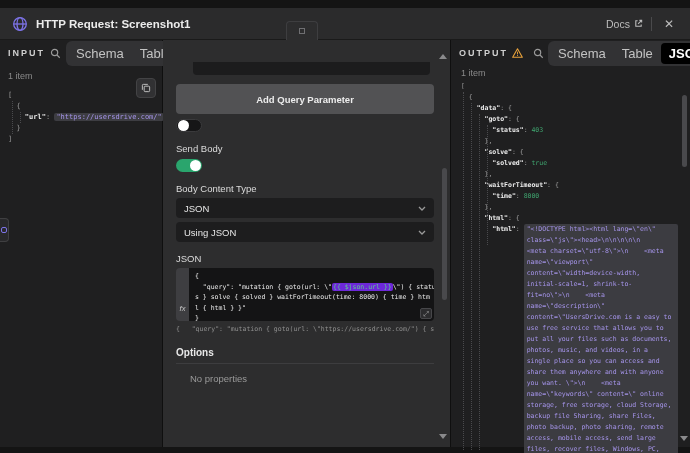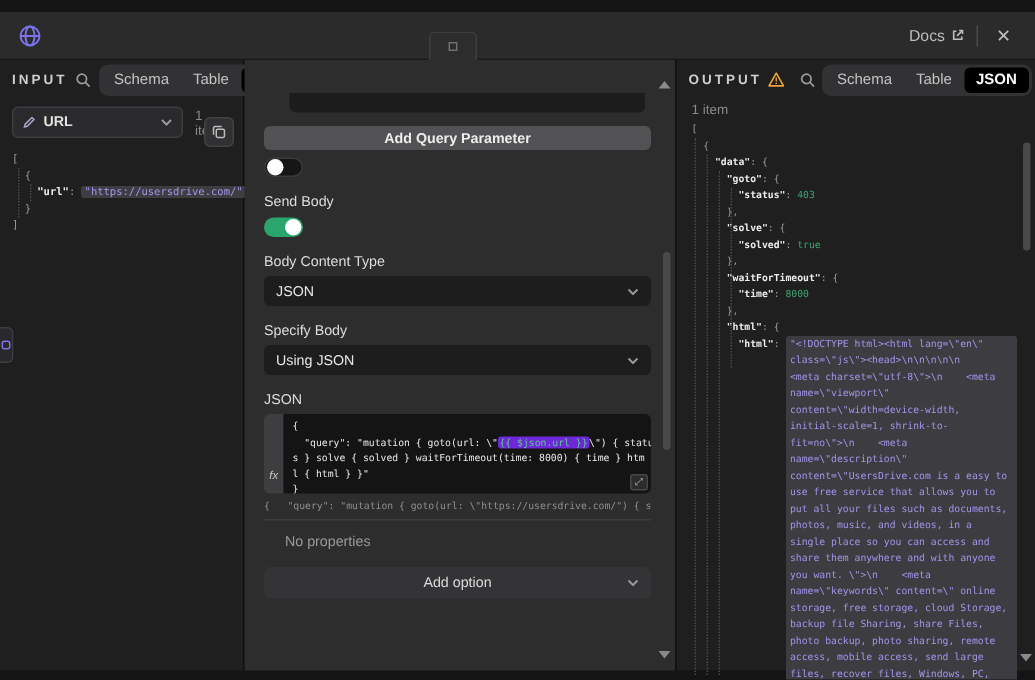--- a/index.html
+++ b/index.html
@@ -24,21 +24,21 @@
   
   .main { position:absolute; left:0; top:40px; width:690px; height:407px; display:flex; }
   .panel-input  { width:163px; background:#1f1f20; border-right:1px solid #0f0f0f; position:relative; }
   .panel-params { width:287px; background:#2d2d2e; position:relative; }
   .panel-output { width:240px; background:#1f1f20; border-left:1px solid #0f0f0f; position:relative; }
 
   
   .io-header { display:flex; align-items:center; gap:5px; height:26px; padding:0 6px 0 8px; }
   .io-label { font-size:9px; font-weight:bold; letter-spacing:2px; color:#cfcfcf; }
   .pill { margin-left:auto; display:flex; background:#323234; border-radius:6px; padding:2px; }
-  .pill .tab { font-size:10px; color:#c3c3c3; padding:3px 8px; border-radius:4px; cursor:pointer; white-space:nowrap; }
+  .pill .tab { font-size:13px; color:#c3c3c3; padding:3px 8px; border-radius:4px; cursor:pointer; white-space:nowrap; }
   .pill .tab.active { background:#000; color:#fff; font-weight:bold; }
   .icon-btn { width:22px; height:18px; background:#39393b; border:1px solid #4a4a4c; border-radius:4px;
               display:flex; align-items:center; justify-content:center; cursor:pointer; }
 
   
   .sel-row { display:flex; align-items:center; padding:5px 8px 4px; gap:8px; }
   .node-select { width:116px; height:21px; background:#2a2a2c; border:1px solid #3d3d3f; border-radius:4px;
                  display:flex; align-items:center; gap:5px; padding:0 6px; cursor:pointer; }
   .node-select .lbl { font-size:9.5px; font-weight:bold; color:#e2e2e2; }
   .count { font-size:9px; color:#8a8a8a; }
@@ -65,21 +65,21 @@
                 border-bottom:1px solid #404042; position:relative; }
   .ptab { font-size:10px; padding-bottom:5px; position:relative; cursor:pointer; color:#c7c7c7; }
   .ptab.active { color:#ff6d5a; font-weight:bold; }
   .ptab.active::after { content:""; position:absolute; left:0; right:0; bottom:-1px; height:2px; background:#ff6d5a; }
   .exec-btn { position:absolute; right:8px; top:2px; height:18px; background:#f4502e; border-radius:4px;
               display:flex; align-items:center; gap:4px; padding:0 9px; font-size:9.5px; font-weight:bold;
               color:#fff; cursor:pointer; }
 
   .param-body { position:absolute; top:22px; bottom:0; left:0; right:0; overflow:hidden; padding:0 16px 0 13px; }
   .cut-field { margin-left:17px; width:237px; height:13px; background:#1c1c1d; border-radius:0 0 4px 4px; }
-  .big-btn { margin-top:9px; height:16px; background:#525254; border-radius:4px; display:flex;
+  .big-btn { margin-top:9px; height:30px; background:#525254; border-radius:4px; display:flex;
              align-items:center; justify-content:center; font-size:9.5px; font-weight:600; color:#ededed; cursor:pointer; }
   .f-label { margin-top:11px; font-size:9.5px; color:#dcdcdc; }
   .toggle { margin-top:5px; width:26px; height:13px; border-radius:7px; position:relative; cursor:pointer; }
   .toggle .knob { position:absolute; top:1px; width:11px; height:11px; background:#fff; border-radius:50%; }
   .toggle.off { background:#161617; border:1px solid #3a3a3c; }
   .toggle.off .knob { left:1px; top:0; }
   .toggle.on { background:#2aa56d; }
   .toggle.on .knob { right:1px; }
   .select-box { margin-top:4px; height:20px; background:#1d1d1e; border-radius:4px; display:flex;
                 align-items:center; padding:0 8px; font-size:9.5px; color:#e6e6e6; cursor:pointer; }
@@ -128,20 +128,21 @@
 <body>
 
 <div class="topbar">
   <span>
     <svg width="16" height="16" viewBox="0 0 16 16" fill="none" stroke="#7d73e8" stroke-width="1.3">
       <circle cx="8" cy="8" r="6.3"></circle>
         <ellipse cx="8" cy="8" rx="3" ry="6.3"></ellipse>
         <line x1="1.7" y1="8" x2="14.3" y2="8"></line>
     </svg>
   </span>
+  <span class="title">HTTP Request: Screenshot1</span>
   <span class="right">
     <span class="docs-link">
       <span>Docs</span>
       <span>
         <svg width="9" height="9" viewBox="0 0 10 10" fill="none" stroke="#bdbdbd" stroke-width="1.2">
           <path d="M4 2 H2 V8 H8 V6"></path>
             <path d="M6 1.5 H8.5 V4"></path>
             <line x1="8.5" y1="1.5" x2="4.5" y2="5.5"></line>
         </svg>
       </span>
@@ -167,33 +168,20 @@
         </svg>
       </span>
       <span class="pill">
         <span class="tab">Schema</span>
         <span class="tab">Table</span>
         <span class="tab active">JSON</span>
       </span>
     </div>
 
     <div class="sel-row">
-      <span class="node-select">
-        <span>
-          <svg width="9" height="9" viewBox="0 0 10 10" fill="none" stroke="#a9a4c9" stroke-width="1.2">
-            <path d="M1.5 8.5 L2 6.5 L7 1.5 L8.5 3 L3.5 8 Z"></path>
-          </svg>
-        </span>
-        <span class="lbl">URL</span>
-        <span style="margin-left:auto">
-          <svg width="8" height="5" viewBox="0 0 8 5" fill="none" stroke="#999" stroke-width="1.3">
-              <path d="M1 1 L4 4 L7 1"></path>
-            </svg>
-        </span>
-      </span>
       <span class="count">1 item</span>
     </div>
 
     <div class="json-tree">
       <div class="guide" style="left:12px; top:16px; height:33px;"></div>
       <div class="guide" style="left:20px; top:27px; height:11px;"></div>
     <div class="code-line"><span class="tok-p">[</span></div>
         <div class="code-line"><span class="tok-p">  {</span></div>
         <div class="code-line"><span class="tok-p">    </span><span class="tok-k">"url"</span><span class="tok-p">: </span><span class="tok-s">"https://usersdrive.com/"</span></div>
         <div class="code-line"><span class="tok-p">  }</span></div>
@@ -228,21 +216,20 @@
       <div class="f-label">Body Content Type</div>
       <div class="select-box">
         <span>JSON</span>
         <span class="chev">
           <svg width="8" height="5" viewBox="0 0 8 5" fill="none" stroke="#999" stroke-width="1.3">
               <path d="M1 1 L4 4 L7 1"></path>
             </svg>
         </span>
       </div>
 
-      <div class="f-label">Specify Body</div>
       <div class="select-box">
         <span>Using JSON</span>
         <span class="chev">
           <svg width="8" height="5" viewBox="0 0 8 5" fill="none" stroke="#999" stroke-width="1.3">
               <path d="M1 1 L4 4 L7 1"></path>
             </svg>
         </span>
       </div>
 
       <div class="f-label">JSON</div>
@@ -254,31 +241,24 @@
             <div class="code-line"><span class="tok-t">{</span></div>
             <div class="code-line"><span class="tok-t">  "query": "mutation { goto(url: \"</span><span class="tok-e">{{ $json.url }}</span><span class="tok-t">\") { statu</span></div>
             <div class="code-line"><span class="tok-t">s } solve { solved } waitForTimeout(time: 8000) { time } htm</span></div>
             <div class="code-line"><span class="tok-t">l { html } }"</span></div>
             <div class="code-line"><span class="tok-t">}</span></div>
           </div>
         <div class="expand-btn">⤢</div>
       </div>
       <div class="preview">{   "query": "mutation { goto(url: \"https://usersdrive.com/") { stat…</div>
 
+      <div class="options-h">Options</div>
       <div class="divider"></div>
       <div class="no-props">No properties</div>
 
-      <div class="add-option">
-        <span>Add option</span>
-        <span class="chev">
-          <svg width="8" height="5" viewBox="0 0 8 5" fill="none" stroke="#999" stroke-width="1.3">
-              <path d="M1 1 L4 4 L7 1"></path>
-            </svg>
-        </span>
-      </div>
 
     </div>
 
     <div class="arr up" style="right:3px; top:14px;"></div>
     <div class="sb-thumb" style="right:3px; top:128px; height:132px;"></div>
     <div class="arr down" style="right:3px; bottom:8px;"></div>
   </div>
 
   <div class="panel-output">
     <div class="out-header">

